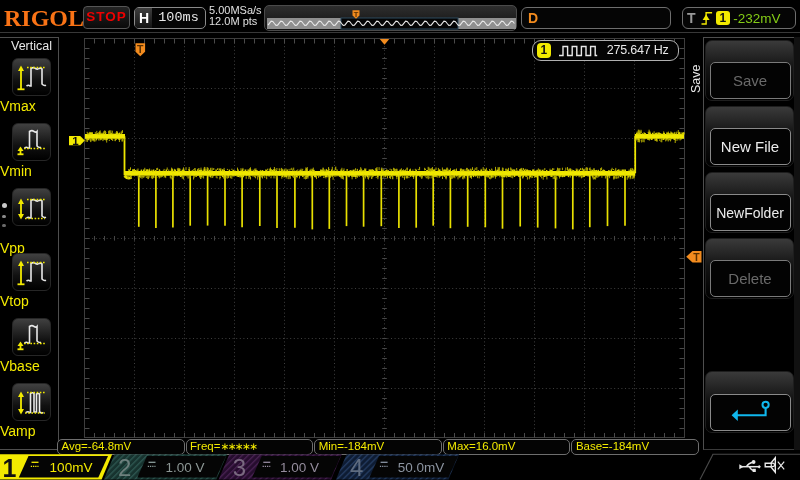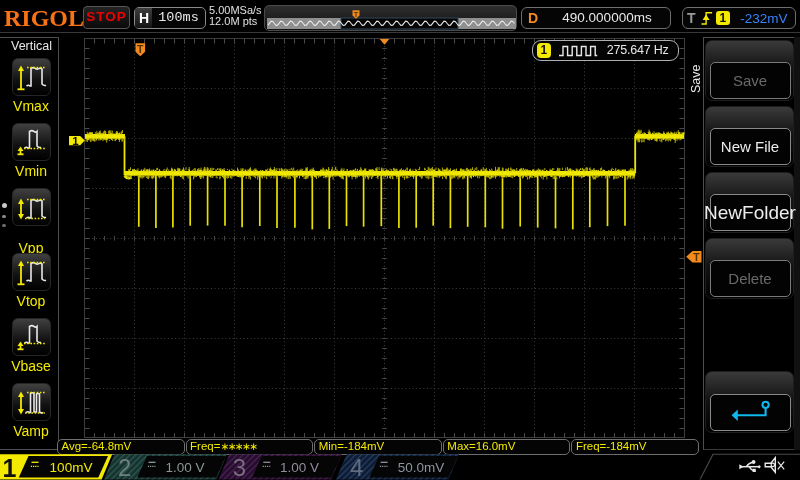--- a/index.html
+++ b/index.html
@@ -12,34 +12,34 @@
 .hval { position:absolute; left:17px; top:0; right:0; bottom:0; color:#e8e8e8; font-size:13.5px; text-align:center; line-height:19.5px;font-family:Liberation Mono, monospace; }
 .srate { position:absolute; left:209px; top:5px; color:#e0e0e0; font-size:11px; line-height:10.5px; }
 .wthumb { position:absolute; left:264px; top:5px; width:253px; height:26px; background:linear-gradient(#2e2e2e,#101010); border:1px solid #4a4a4a; border-radius:5px; }
 .wthumb svg { position:absolute; left:0; top:0; }
 .dbox { position:absolute; left:521px; top:7px; width:150px; height:22px; background:#050505; border:1.5px solid #6e6e6e; border-radius:6px; }
 .dletter { position:absolute; left:6px; top:2px; color:#f28b1e; font-weight:bold; font-size:14px; }
 .dval { position:absolute; left:22px; top:2px; right:0; color:#e8e8e8; font-size:13.5px; text-align:center; }
 .tbox { position:absolute; left:682px; top:7px; width:114px; height:22px; background:#050505; border:1.5px solid #6e6e6e; border-radius:6px; display:flex; align-items:center; padding-left:4px; }
 .tletter { color:#9a9a9a; font-weight:bold; font-size:14px; }
 .tch1 { background:#f3ea00; color:#111; font-weight:bold; font-size:12px; border-radius:3px; padding:0px 4px; margin-right:3px; line-height:14px; }
-.tval { color:#3b82f6; font-size:13.5px; margin-left:7px; }
+.tval { color:#84cc16; font-size:13.5px; }
 .topline { position:absolute; left:0; top:32px; width:800px; height:1px; background:#383838; }
 .leftpanel { position:absolute; left:0; top:37px; width:59px; height:413px; border-top:1px solid #4e4e4e; border-right:1px solid #4e4e4e; border-bottom:1px solid #4e4e4e; }
 .vertical-title { position:absolute; left:8px; top:39px; width:44px; color:#e8e8e8; font-size:12.5px; text-align:right; }
 .mbtn { position:absolute; left:12px; width:39px; height:38px; background:linear-gradient(#404040,#111 60%,#000); border:1px solid #262626; border-radius:6px; display:flex; align-items:center; justify-content:center; }
-.mlabel { position:absolute; left:0px; width:62px; text-align:center; color:#f3ea00; font-size:14px; }
+.mlabel { position:absolute; left:0px; width:62px; color:#f3ea00; font-size:14px; }
 .ldots div { position:absolute; border-radius:50%; background:#c8c8c8; }
 .rightpanel { position:absolute; left:703px; top:37px; width:97px; height:413px; border-top:1px solid #4e4e4e; border-left:1px solid #4e4e4e; border-bottom:1px solid #3a3a3a; }
 .rightedge { position:absolute; left:794px; top:37px; width:6px; height:413px; background:#111; }
 .savetab { position:absolute; left:689px; top:64px; width:14px; height:30px; color:#e8e8e8; font-size:12.5px; writing-mode:vertical-rl; transform:rotate(180deg); text-align:center; }
 .rslot { position:absolute; left:705px; width:88.5px; height:61.5px; background:linear-gradient(#3a3a3a,#141414 45%,#000); border:1px solid #1e1e1e; border-radius:7px; }
 .rinner { position:absolute; left:3.5px; top:21.5px; width:81px; height:37px; background:#030303; border:1.2px solid #8a8a8a; border-radius:5px; color:#ececec; font-size:15px; display:flex; align-items:center; justify-content:center; }
 .rinner.dis { color:#6a6a6a; border-color:#7a7a7a; }
-.rinner.nf { font-size:19px; }
+.rinner.nf { font-size:14px; }
 .freqbox { position:absolute; left:532px; top:40px; width:147px; height:20.5px; background:#040404; border:1.8px solid #b0b0b0; border-radius:9px; display:flex; align-items:center; }
 .fch1 { background:#f3ea00; color:#111; font-weight:bold; font-size:12px; border-radius:4px; padding:0 3.5px; line-height:14.5px; margin-left:4px; }
 .fval { color:#e8e8e8; font-size:12.5px; margin-left:9px; letter-spacing:-0.2px; }
 .meas { position:absolute; top:439px; height:15.5px; background:#040404; border:1px solid #6e6e6e; border-radius:5px; color:#f3ea00; font-size:11.5px; line-height:13.5px; padding-left:3.5px; }
 .mainsvg { position:absolute; left:0; top:0; }
 .chsvg { position:absolute; left:0; top:453px; }
 </style></head>
 <body>
 
 <div class="rigol">RIGOL</div>
@@ -55,21 +55,20 @@
     <rect x="2" y="12" width="249" height="11" fill="#8f8f8f"></rect>
     <rect x="76" y="12" width="117" height="11" fill="#050505"></rect>
     <rect x="76" y="12" width="117" height="11" fill="none" stroke="#2c4a5e" stroke-width="1"></rect>
     <path d="M87.5 4.2 h7 v5.2 l-3.5 3.4 l-3.5 -3.4 Z" fill="#f28b1e"></path>
     <text x="91" y="10.6" font-size="7.5" font-weight="bold" fill="#5a3000" text-anchor="middle" font-family="Liberation Sans, sans-serif">T</text>
     <path d="M3.0 19.2 L4.6 17.1 L6.2 15.2 L7.8 15.4 L9.4 17.5 L11.0 19.4 L12.6 19.2 L14.2 17.1 L15.8 15.2 L17.4 15.4 L19.0 17.5 L20.6 19.4 L22.2 19.2 L23.8 17.1 L25.4 15.2 L27.0 15.4 L28.6 17.5 L30.2 19.4 L31.8 19.2 L33.4 17.1 L35.0 15.2 L36.6 15.4 L38.2 17.5 L39.8 19.4 L41.4 19.2 L43.0 17.1 L44.6 15.2 L46.2 15.4 L47.8 17.5 L49.4 19.4 L51.0 19.2 L52.6 17.1 L54.2 15.2 L55.8 15.4 L57.4 17.5 L59.0 19.4 L60.6 19.2 L62.2 17.1 L63.8 15.2 L65.4 15.4 L67.0 17.5 L68.6 19.4 L70.2 19.2 L71.8 17.1 L73.4 15.2 L75.0 15.4 L76.6 17.5 L78.2 19.4 L79.8 19.2 L81.4 17.1 L83.0 15.2 L84.6 15.4 L86.2 17.5 L87.8 19.4 L89.4 19.2 L91.0 17.1 L92.6 15.2 L94.2 15.4 L95.8 17.5 L97.4 19.4 L99.0 19.2 L100.6 17.1 L102.2 15.2 L103.8 15.4 L105.4 17.5 L107.0 19.4 L108.6 19.2 L110.2 17.1 L111.8 15.2 L113.4 15.4 L115.0 17.5 L116.6 19.4 L118.2 19.2 L119.8 17.1 L121.4 15.2 L123.0 15.4 L124.6 17.5 L126.2 19.4 L127.8 19.2 L129.4 17.1 L131.0 15.2 L132.6 15.4 L134.2 17.5 L135.8 19.4 L137.4 19.2 L139.0 17.1 L140.6 15.2 L142.2 15.4 L143.8 17.5 L145.4 19.4 L147.0 19.2 L148.6 17.1 L150.2 15.2 L151.8 15.4 L153.4 17.5 L155.0 19.4 L156.6 19.2 L158.2 17.1 L159.8 15.2 L161.4 15.4 L163.0 17.5 L164.6 19.4 L166.2 19.2 L167.8 17.1 L169.4 15.2 L171.0 15.4 L172.6 17.5 L174.2 19.4 L175.8 19.2 L177.4 17.1 L179.0 15.2 L180.6 15.4 L182.2 17.5 L183.8 19.4 L185.4 19.2 L187.0 17.1 L188.6 15.2 L190.2 15.4 L191.8 17.5 L193.4 19.4 L195.0 19.2 L196.6 17.1 L198.2 15.2 L199.8 15.4 L201.4 17.5 L203.0 19.4 L204.6 19.2 L206.2 17.1 L207.8 15.2 L209.4 15.4 L211.0 17.5 L212.6 19.4 L214.2 19.2 L215.8 17.1 L217.4 15.2 L219.0 15.4 L220.6 17.5 L222.2 19.4 L223.8 19.2 L225.4 17.1 L227.0 15.2 L228.6 15.4 L230.2 17.5 L231.8 19.4 L233.4 19.2 L235.0 17.1 L236.6 15.2 L238.2 15.4 L239.8 17.5 L241.4 19.4 L243.0 19.2 L244.6 17.1 L246.2 15.2 L247.8 15.4 L249.4 17.5" fill="none" stroke="#e8e8e8" stroke-width="1.1"></path>
   </svg>
 </div>
 <div class="dbox">
     <span class="dletter">D</span>
-    <span class="dval">490.000000ms</span>
   </div>
 <div class="tbox">
     <span class="tletter">T</span>
   <svg width="13" height="14" viewBox="0 0 13 14" style="margin:0 2px 0 5px">
     <path d="M0.5 13 h4.6 V1.8 h6" fill="none" stroke="#f3ea00" stroke-width="1.4"></path>
     <path d="M5.1 3.6 L8.6 9 H1.6 Z" fill="#f3ea00"></path>
   </svg>
   <span class="tch1">1</span>
     <span class="tval">-232mV</span>
   </div>
@@ -1556,21 +1555,21 @@
     <span class="fch1">1</span>
  <svg width="40" height="15" viewBox="0 0 40 15" style="margin-left:7px">
   <path d="M1 12.5 h4 V3.5 h4.6 V12.5 h4.6 V3.5 h4.6 V12.5 h4.6 V3.5 h4.6 V12.5 h4.6 V3.5 h4.6 V12.5 h2" fill="none" stroke="#e8e8e8" stroke-width="1.4"></path>
  </svg>
  <span class="fval">275.647 Hz</span>
 </div>
 <div class="meas" style="left:57.0px;width:127.6px">Avg=-64.8mV</div>
 <div class="meas" style="left:185.6px;width:127.6px">Freq=<span style="letter-spacing:-1.6px;font-size:10.5px">∗∗∗∗∗</span></div>
 <div class="meas" style="left:314.2px;width:127.6px">Min=-184mV</div>
 <div class="meas" style="left:442.8px;width:127.6px">Max=16.0mV</div>
-<div class="meas" style="left:571.4px;width:127.6px">Freq=-184mV</div>
+<div class="meas" style="left:571.4px;width:127.6px">Base=-184mV</div>
 
 <svg class="chsvg" width="800" height="27" viewBox="0 0 800 27">
   <defs>
     <pattern id="h2" width="4.2" height="4.2" patternTransform="rotate(45)" patternUnits="userSpaceOnUse">
       <rect width="4.2" height="4.2" fill="#17332f"></rect>
         <rect width="1.4" height="4.2" fill="#2c544e"></rect>
     </pattern>
     <pattern id="h3" width="4.2" height="4.2" patternTransform="rotate(45)" patternUnits="userSpaceOnUse">
       <rect width="4.2" height="4.2" fill="#260d2e"></rect>
         <rect width="1.4" height="4.2" fill="#45204f"></rect>

